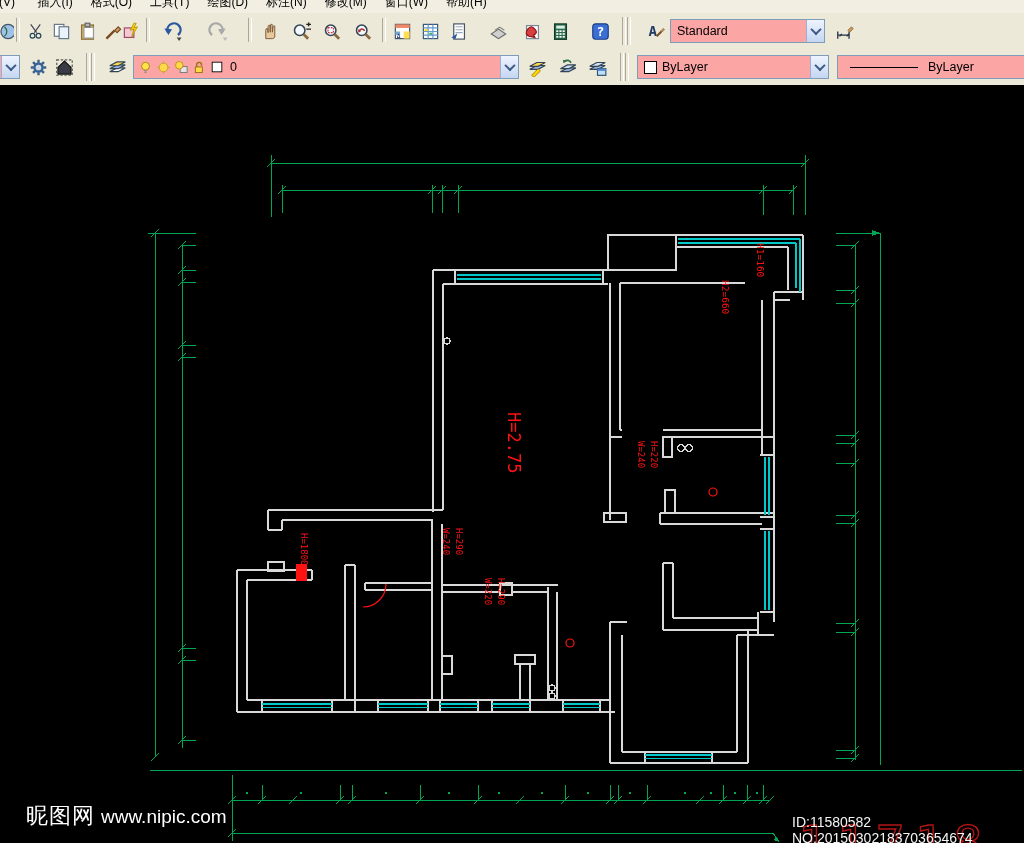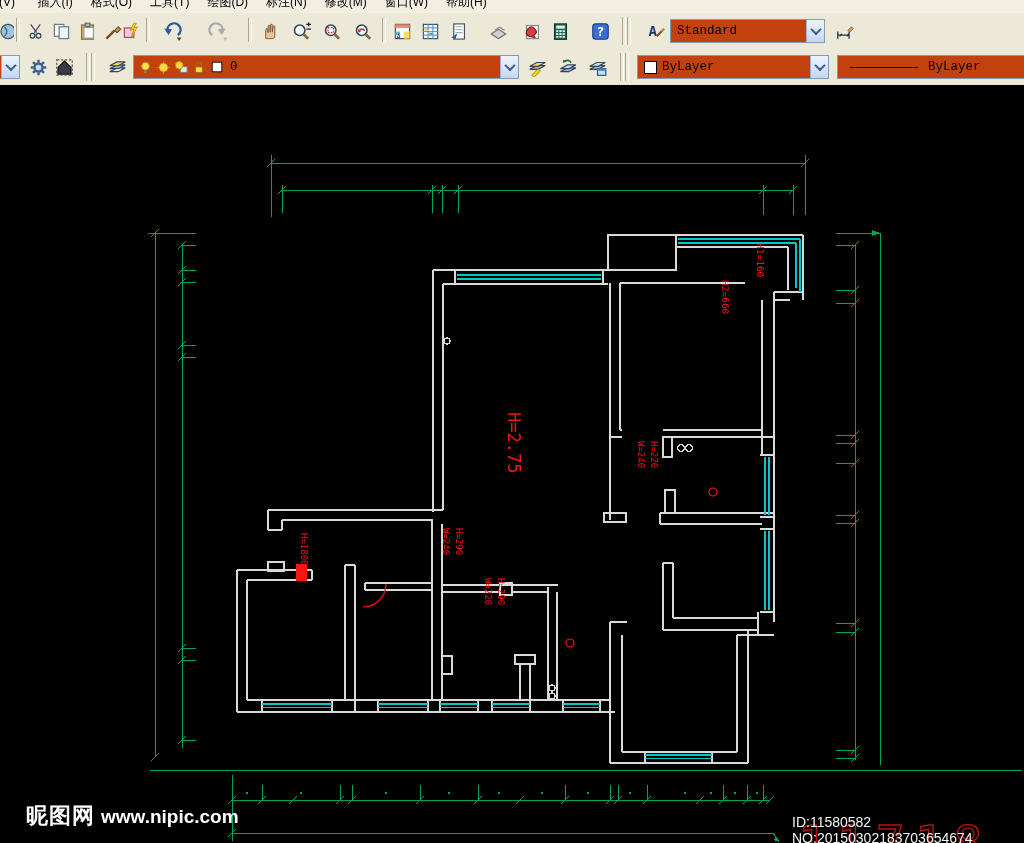--- a/index.html
+++ b/index.html
@@ -15,37 +15,37 @@
   #row1{top:13px;height:34px;border-bottom:1px solid #ddd9c3;}
   #row2{top:47px;height:38px;border-bottom:1px solid #b8b49e;}
   .tbtn{position:absolute;width:26px;height:26px;top:4px;display:flex;align-items:center;
         justify-content:center;border:1px solid transparent;}
   #row2 .tbtn{top:6px;}
   .tbtn svg{width:19px;height:19px;}
   .tsep{position:absolute;top:5px;width:2px;height:24px;border-left:1px solid #aca899;
         border-right:1px solid #fff;}
   .tsep2{position:absolute;top:4px;width:2px;height:28px;border-left:1px solid #aca899;
         border-right:1px solid #fff;}
-  .combo{position:absolute;height:22px;background:#c2410c;border:1px solid #7f9db9;
-         display:flex;align-items:center;font-family:Liberation Mono, monospace;
+  .combo{position:absolute;height:22px;background:#fca5a5;border:1px solid #7f9db9;
+         display:flex;align-items:center;font-family:Liberation Sans, sans-serif;
          font-size:12.5px;color:#000;overflow:hidden;}
   #row1 .combo{top:6px;}
   #row2 .combo{top:8px;}
   .combo .val{flex:1;padding-left:6px;white-space:nowrap;}
   .chev{width:17px;height:100%;background:linear-gradient(#eef4fe,#c5d6f2);
         border-left:1px solid #9ab0d5;display:flex;align-items:center;justify-content:center;}
   .chev i{display:block;width:6px;height:6px;border-left:2px solid #3c5a86;
           border-bottom:2px solid #3c5a86;transform:rotate(-45deg) translate(1px,-1px);}
   .licons{display:flex;align-items:center;gap:3px;padding-left:4px;}
   .swatch{width:11px;height:11px;background:#fff;border:1px solid #000;margin:0 5px 0 6px;}
   .ltline{width:68px;height:0;border-top:1.6px solid #000;margin:0 10px 0 12px;}
   
   #canvas{position:absolute;left:0;top:85px;width:1024px;height:758px;background:#000;}
   #plan{position:absolute;left:0;top:0;}
-  .wm-left{position:absolute;left:26px;top:716px;color:#fff;font-weight:bold;
+  .wm-left{position:absolute;left:26px;top:716px;color:#fff;font-weight:normal;
            font-size:22px;letter-spacing:1px;}
   .wm-left .url{font-size:19px;margin-left:6px;letter-spacing:0;}
   .wm-right{position:absolute;left:792px;top:729px;color:#f4f4f4;font-size:14px;}
   text{font-family:"DejaVu Sans Mono",monospace;}
 </style>
 </head>
 <body>
 
 <div id="app">
 

